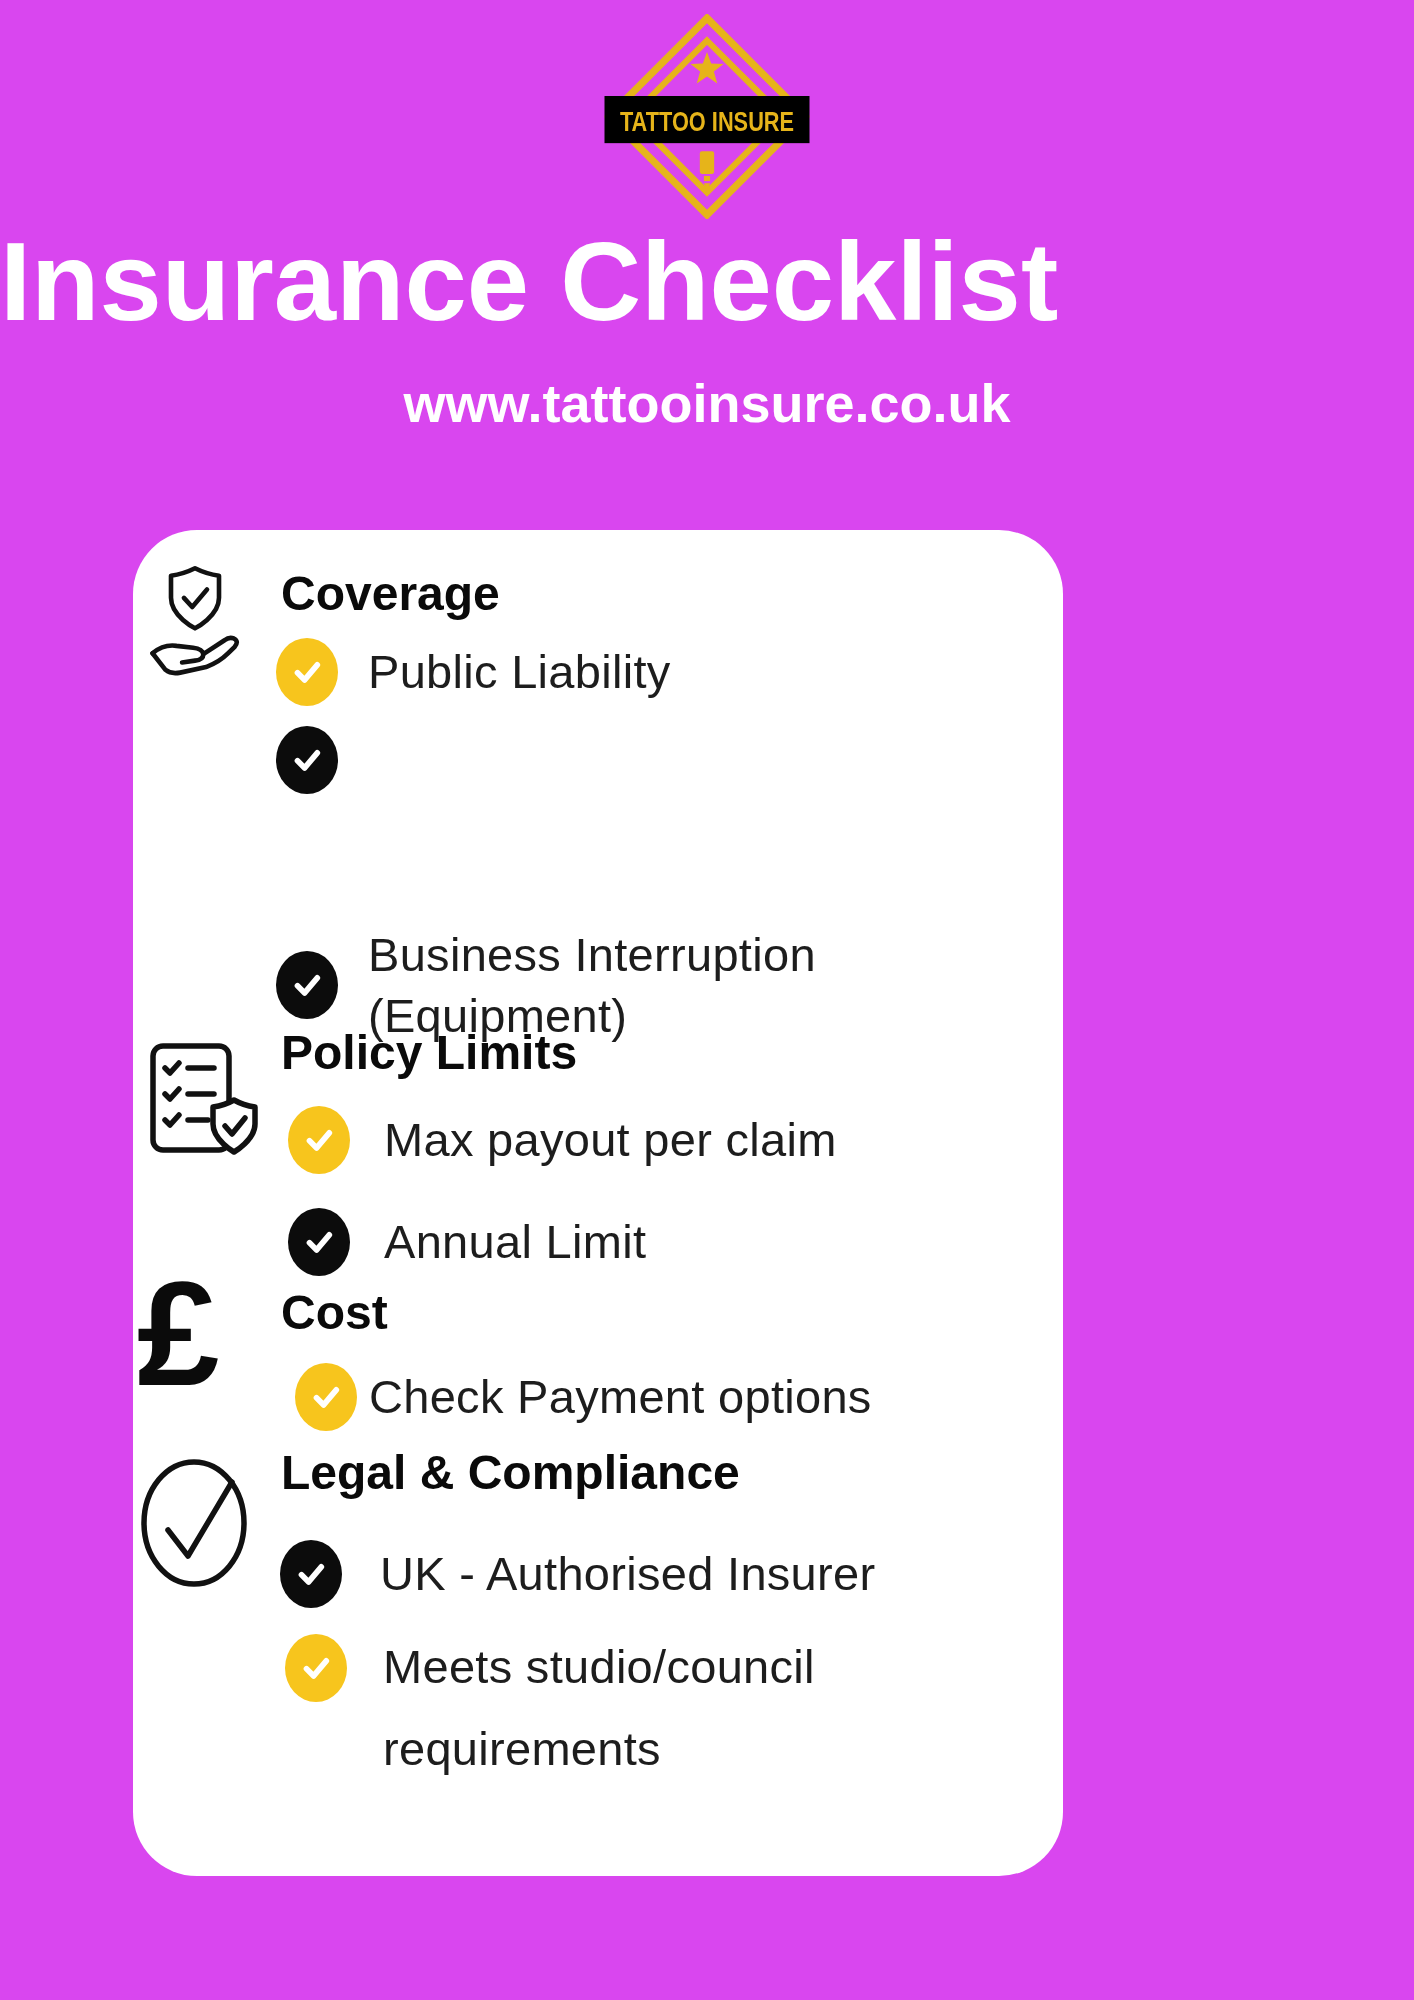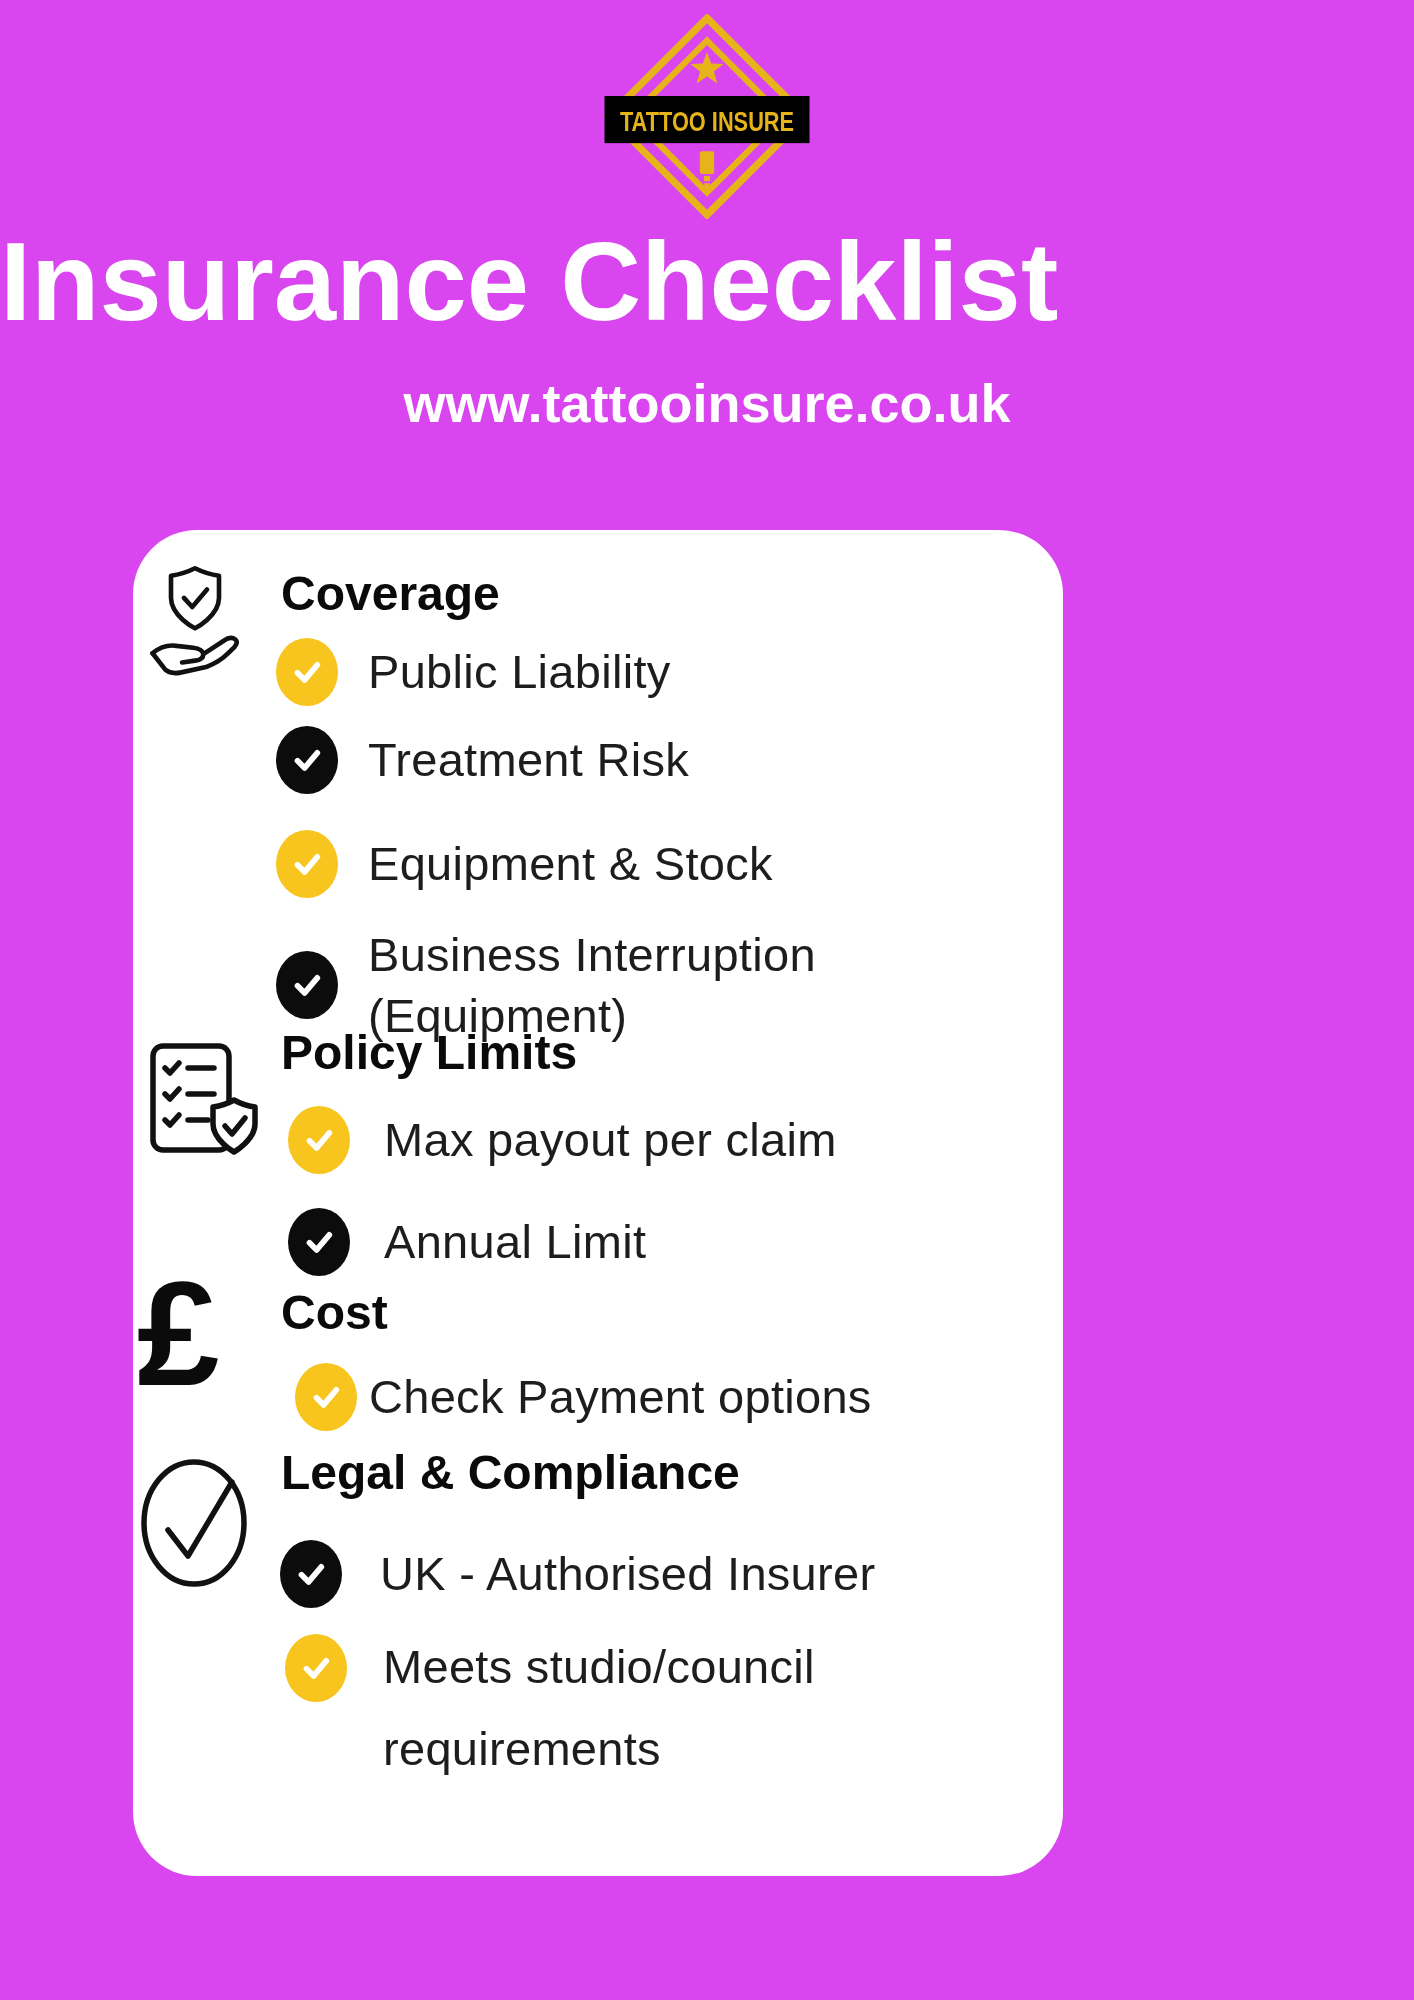--- a/index.html
+++ b/index.html
@@ -83,31 +83,22 @@
       </span>
       <span class="lbl">Public Liability</span>
     </div>
 
     <div class="row" style="left:143px; top:196px; gap:30px">
       <span class="check" style="background: rgb(12, 12, 12);">
         <svg viewBox="0 0 24 24">
             <path d="M6 12.5 L10.5 17 L18.5 7.5" stroke="#fff" stroke-width="3.6" fill="none" stroke-linecap="round" stroke-linejoin="round"></path>
           </svg>
       </span>
-      <span class="lbl">Treatment Risk</span>
     </div>
 
-    <div class="row" style="left:143px; top:300px; gap:30px">
-      <span class="check" style="background: rgb(247, 197, 29);">
-        <svg viewBox="0 0 24 24">
-            <path d="M6 12.5 L10.5 17 L18.5 7.5" stroke="#fff" stroke-width="3.6" fill="none" stroke-linecap="round" stroke-linejoin="round"></path>
-          </svg>
-      </span>
-      <span class="lbl">Equipment &amp; Stock</span>
-    </div>
 
     <div class="row" style="left:143px; top:394px; gap:30px">
       <span class="check" style="background: rgb(12, 12, 12);">
         <svg viewBox="0 0 24 24">
             <path d="M6 12.5 L10.5 17 L18.5 7.5" stroke="#fff" stroke-width="3.6" fill="none" stroke-linecap="round" stroke-linejoin="round"></path>
           </svg>
       </span>
       <span class="lbl">Business Interruption (Equipment)</span>
     </div>
 

